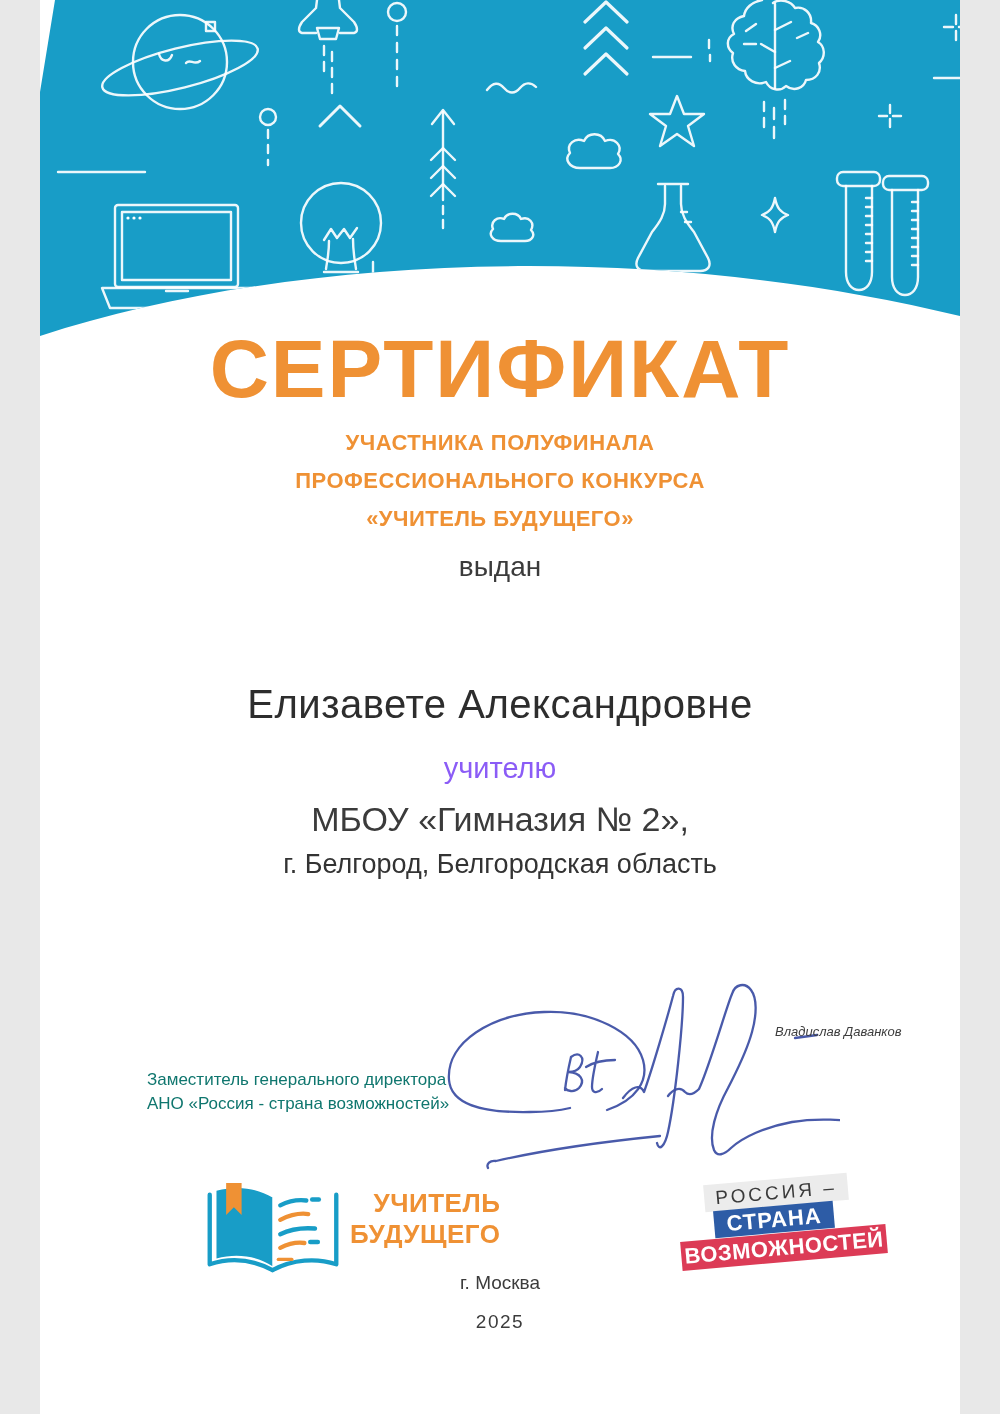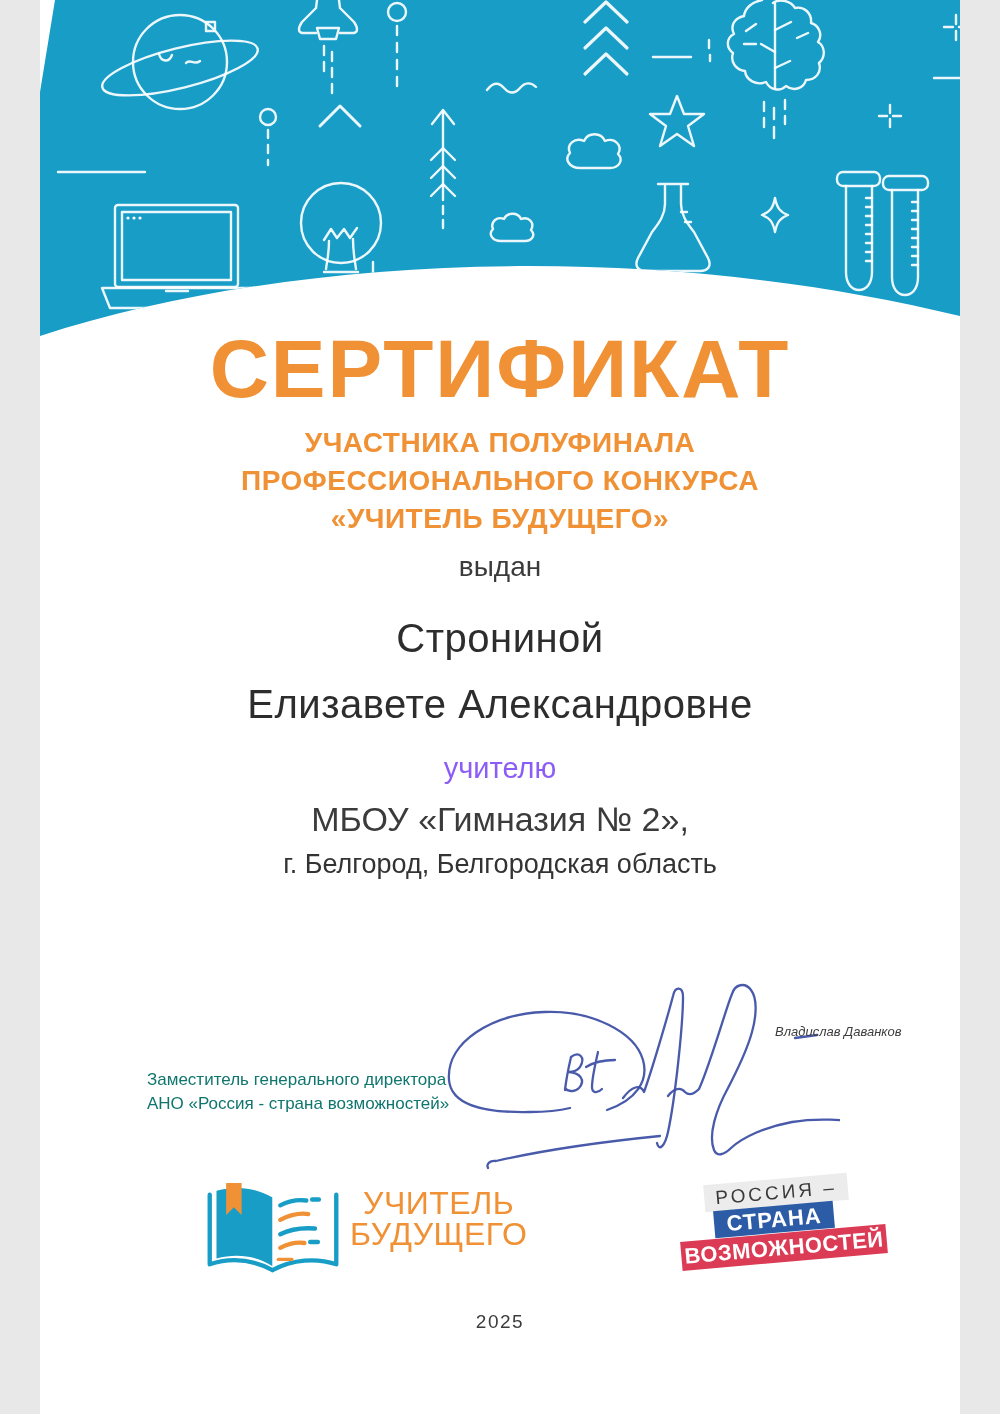--- a/index.html
+++ b/index.html
@@ -8,37 +8,37 @@
     background:#ffffff;overflow:hidden;
     font-family:"Liberation Sans", sans-serif;color:#383838;
   }
   .abs{position:absolute;}
   .ctr{left:0;right:0;text-align:center;}
   .title{
     top:328px;font-size:82px;font-weight:700;letter-spacing:2px;
     color:#ef9134;line-height:1;
   }
   .subtitle{
-    top:424px;font-size:28px;font-weight:700;color:#ef9134;
+    top:424px;font-size:22px;font-weight:700;color:#ef9134;
     line-height:38px;letter-spacing:.5px;
   }
   .issued{top:551px;font-size:28px;color:#3b3b3b;}
   .name1{top:616px;font-size:40px;color:#2d2d2d;letter-spacing:.5px;}
   .name2{top:682px;font-size:40px;color:#2d2d2d;letter-spacing:.5px;}
   .role{top:752px;font-size:29px;color:#8b5cf6;}
   .school{top:800px;font-size:34px;color:#3b3b3b;}
   .location{top:849px;font-size:27px;color:#333333;}
   .signer-title{
     left:107px;top:1068px;font-size:17px;line-height:24px;color:#0f766e;
     text-align:left;
   }
   .signer-name{left:735px;top:1024px;font-size:13px;color:#3d3d3d;font-style:italic;}
   .tf-text{
-    left:310px;top:1188px;text-align:center;color:#ef9134;font-weight:400;
-    font-size:32px;line-height:31px;letter-spacing:.5px;
+    left:310px;top:1188px;text-align:right;color:#ef9134;font-weight:700;
+    font-size:26px;line-height:31px;letter-spacing:.5px;
   }
   .rsv{left:640px;top:1176px;width:212px;height:100px;}
   .rsv .bar{
     position:absolute;display:flex;align-items:center;justify-content:center;
     transform:rotate(-5deg);white-space:nowrap;
   }
   .rsv .bar1{left:24px;top:3px;width:144px;height:27px;background:#ececec;
     color:#3a3a3a;font-size:19px;letter-spacing:3px;}
   .rsv .bar2{left:34px;top:30px;width:120px;height:27px;background:#2d5ca6;
     color:#ffffff;font-weight:700;font-size:22px;letter-spacing:1px;}
@@ -175,21 +175,20 @@
   <div class="abs ctr title">СЕРТИФИКАТ</div>
 
   <div class="abs ctr subtitle">
     <div>УЧАСТНИКА ПОЛУФИНАЛА</div>
     <div>ПРОФЕССИОНАЛЬНОГО КОНКУРСА</div>
     <div>«УЧИТЕЛЬ БУДУЩЕГО»</div>
   </div>
 
   <div class="abs ctr issued">выдан</div>
 
-  <div class="abs ctr name1">Строниной</div>
   <div class="abs ctr name2">Елизавете Александровне</div>
 
   <div class="abs ctr role">учителю</div>
   <div class="abs ctr school">МБОУ «Гимназия № 2»,</div>
   <div class="abs ctr location">г. Белгород, Белгородская область</div>
 
   <div class="abs signer-title">
     <div>Заместитель генерального директора</div>
     <div>АНО «Россия - страна возможностей»</div>
   </div>
@@ -227,15 +226,16 @@
     <div>УЧИТЕЛЬ</div>
     <div>БУДУЩЕГО</div>
   </div>
 
   <div class="abs rsv">
     <div class="bar bar1">РОССИЯ –</div>
     <div class="bar bar2">СТРАНА</div>
     <div class="bar bar3">ВОЗМОЖНОСТЕЙ</div>
   </div>
 
+  <div class="abs ctr city">г. Москва</div>
   <div class="abs ctr year">2025</div>
 
 </div>
 
 </body></html>

